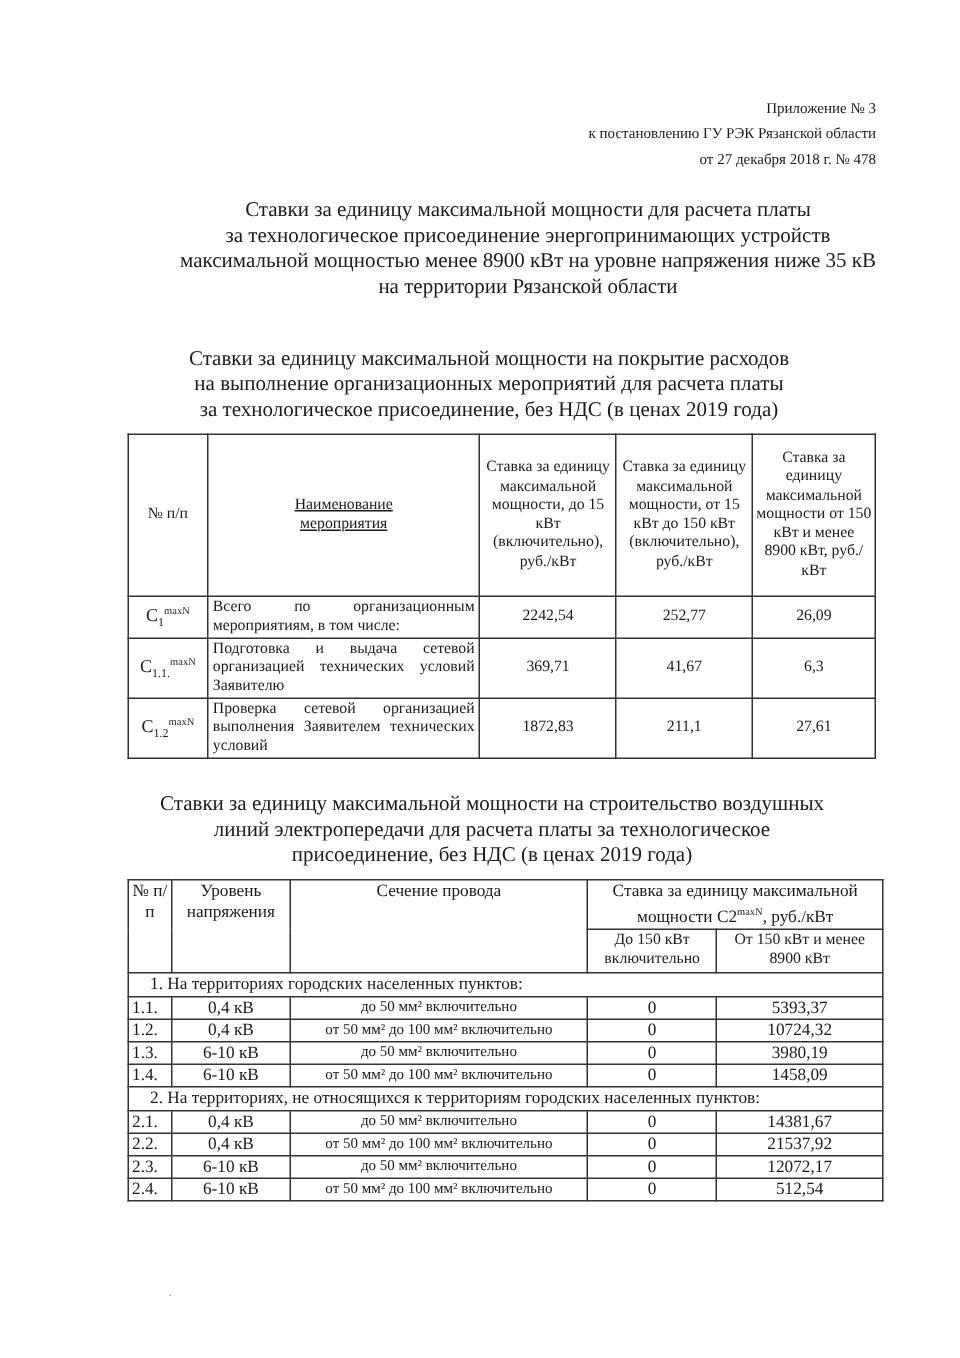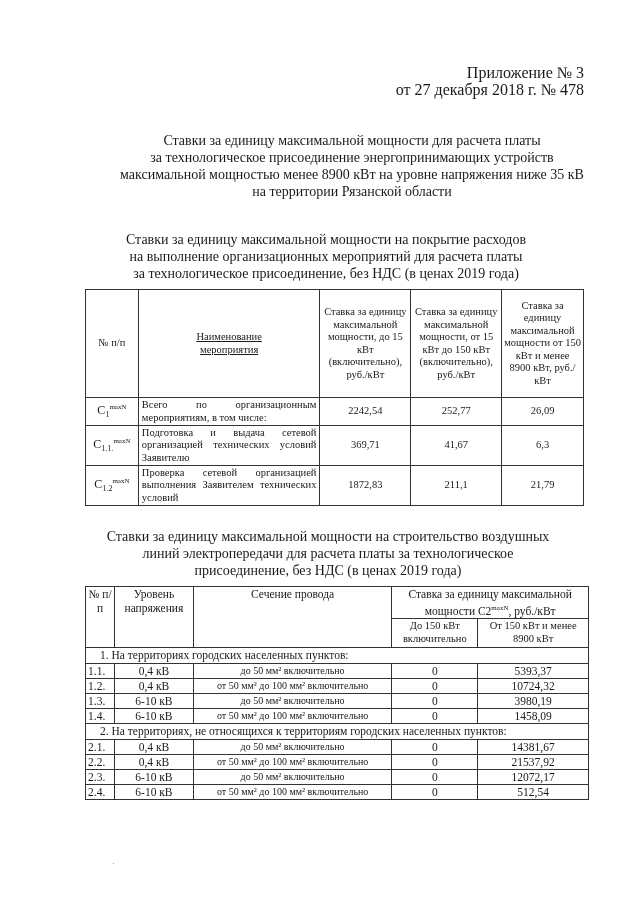--- a/index.html
+++ b/index.html
@@ -1,19 +1,19 @@
 <!DOCTYPE html>
 <html><head>
 <meta charset="utf-8">
 <style>
   html, body { margin:0; padding:0; background:#ffffff; }
   body { width:640px; height:905px; position:relative; overflow:hidden;
          font-family:"Liberation Serif", "DejaVu Serif", serif; color:#1a1a1a; }
   .abs { position:absolute; }
-  .appendix { right:56px; top:64px; text-align:right; font-size:16px; line-height:17px; }
+  .appendix { right:56px; top:64px; text-align:right; font-size:10px; line-height:17px; }
   .title { left:0; width:640px; text-align:center; font-size:14px; line-height:17px; }
   table { border-collapse:collapse; position:absolute; font-size:10.5px; line-height:12.5px; }
   td, th { border:1px solid #333; font-weight:normal; padding:0 2px; }
   .t1 td, .t1 th { text-align:center; vertical-align:middle; }
   .t1 .name { text-align:justify; text-align-last:left; padding:0 3px; }
   .t1 .code { font-size:12px; }
   .t1 sup { font-size:7px; }
   .t1 sub { font-size:8px; }
   .t2 { font-size:11.5px; line-height:14px; }
   .t2 td, .t2 th { text-align:center; vertical-align:top; }
@@ -21,20 +21,21 @@
   .t2 .section { text-align:left; padding-left:14px; }
   .t2 .sec { font-size:10px; }
   .t2 sup { font-size:7px; }
   .dot { left:113px; top:863px; width:1px; height:1px; background:#999; }
 </style>
 </head>
 <body>
 
 <div class="abs appendix">
   <div>Приложение № 3</div>
+  <div>к постановлению ГУ РЭК Рязанской области</div>
   <div>от 27 декабря 2018 г. № 478</div>
 </div>
 
 <div class="abs title" style="top:132px;padding-left:32px;">
   <div>Ставки за единицу максимальной мощности для расчета платы</div>
   <div>за технологическое присоединение энергопринимающих устройств</div>
   <div>максимальной мощностью менее 8900 кВт на уровне напряжения ниже 35 кВ</div>
   <div>на территории Рязанской области</div>
 </div>
 
@@ -72,21 +73,21 @@
     <td class="name">Подготовка и выдача сетевой организацией технических условий Заявителю</td>
     <td>369,71</td>
     <td>41,67</td>
     <td>6,3</td>
   </tr>
   <tr style="height:40px;">
     <td class="code"><span>C</span><sub>1.2</sub><sup>maxN</sup></td>
     <td class="name">Проверка сетевой организацией выполнения Заявителем технических условий</td>
     <td>1872,83</td>
     <td>211,1</td>
-    <td>21,79</td>
+    <td>27,61</td>
   </tr>
 </tbody>
   </table>
 
 <div class="abs title" style="top:528px; left:8px;">
   <div>Ставки за единицу максимальной мощности на строительство воздушных</div>
   <div>линий электропередачи для расчета платы за технологическое</div>
   <div>присоединение, без НДС (в ценах 2019 года)</div>
 </div>
 

